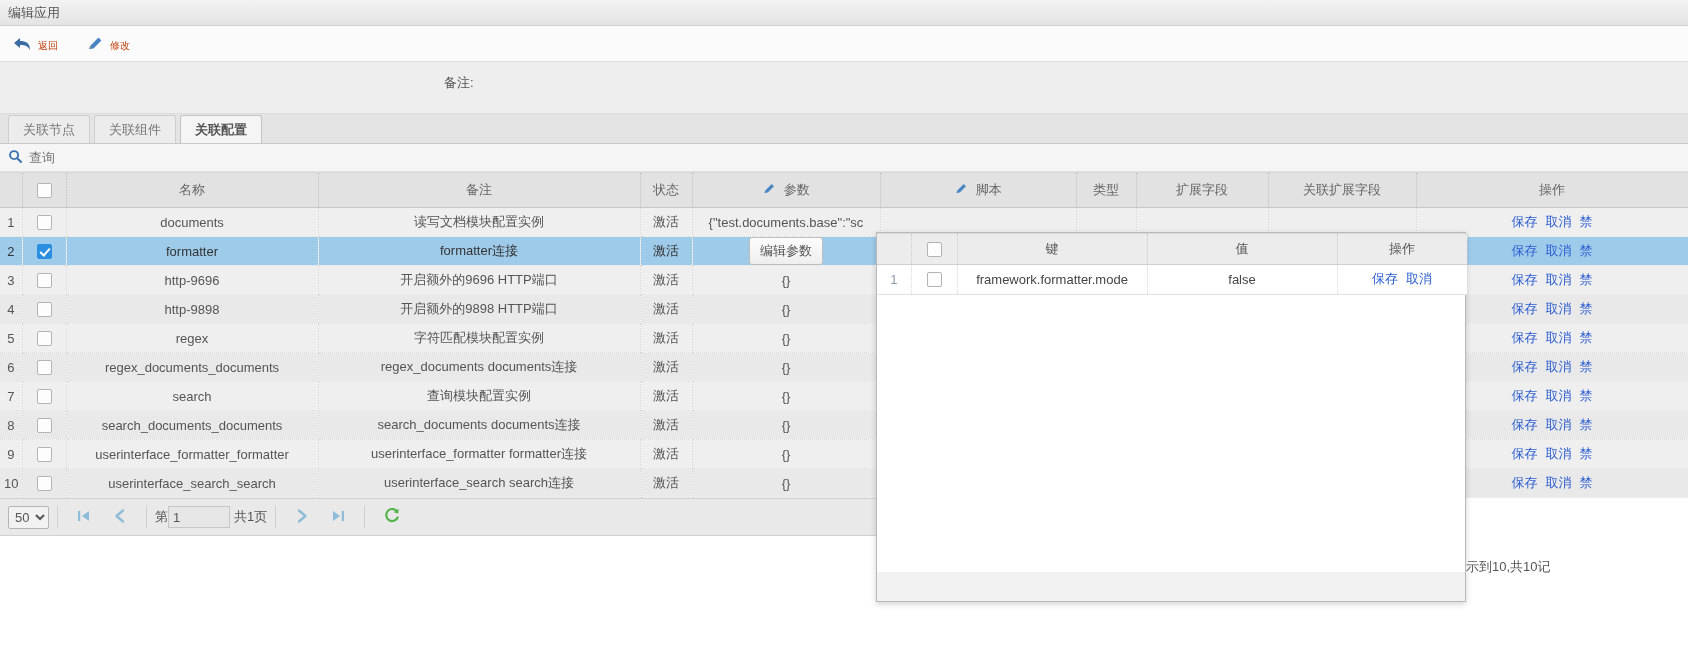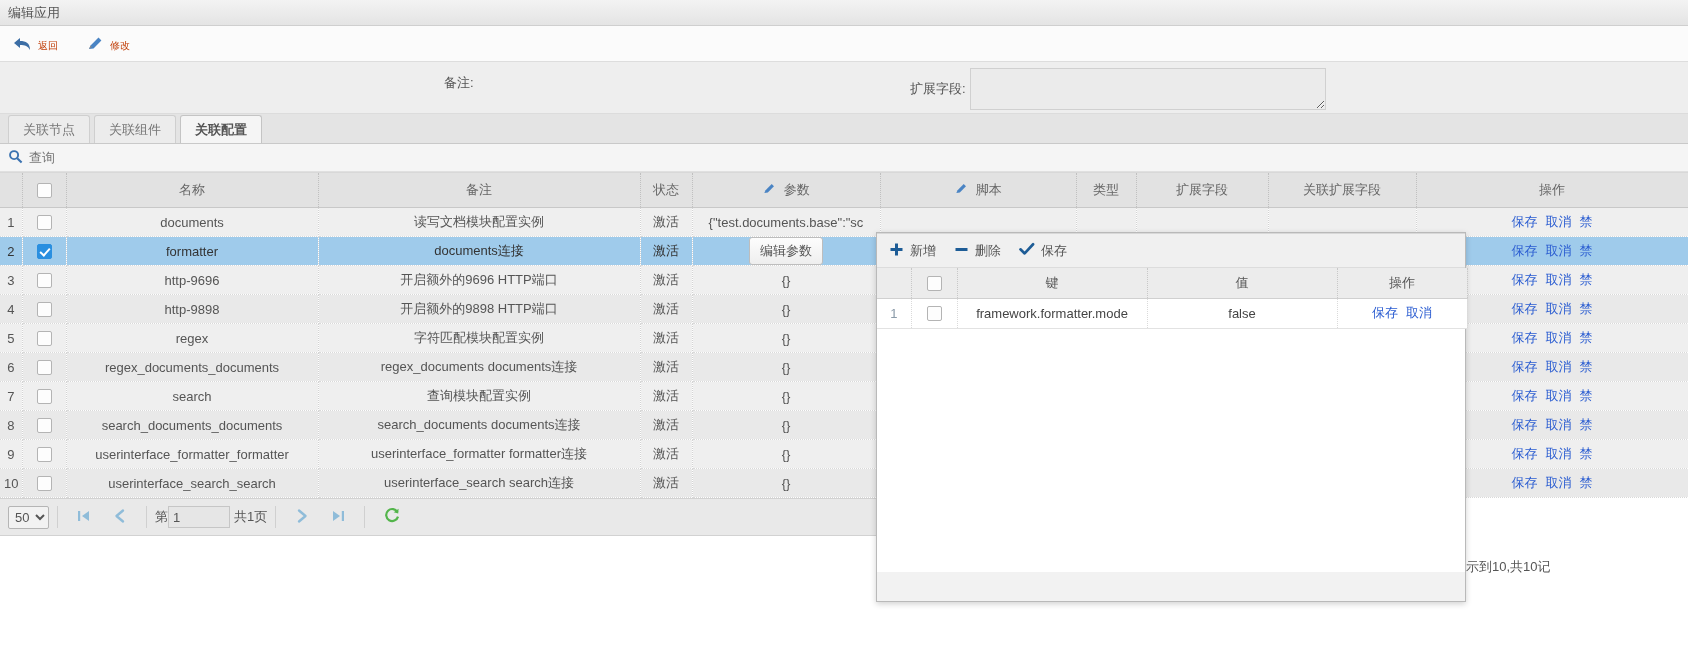--- a/index.html
+++ b/index.html
@@ -322,24 +322,20 @@
           <path d="M3 14 L4.6 10.5 L5.9 11.8 Z" fill="#888"></path>
         </svg>
       </span>
       <span>修改</span>
     </div>
   </div>
 
   <div class="formbar">
     <div class="field" style="left:444px; top:12px;">
       <span class="lbl">备注:</span>
-    </div>
-    <div class="field" style="left:910px; top:6px;">
-      <span class="lbl">扩展字段:</span>
-      <textarea style="width: 356px; height: 42px;"></textarea>
     </div>
   </div>
 
   <div class="tabstrip">
     <div class="tab">关联节点</div>
     <div class="tab">关联组件</div>
     <div class="tab active">关联配置</div>
   </div>
 
   <div class="querybar">
@@ -417,21 +413,21 @@
               <span class="act-link">取消</span>
               <span class="act-link">禁</span>
             </div>
           </td>
         </tr>
 
         <tr class="sel">
           <td class="rownum">2</td>
           <td><span class="cbx checked"></span></td>
           <td>formatter</td>
-          <td>documents连接</td>
+          <td>formatter连接</td>
           <td>激活</td>
           <td>
             <span class="btn-small">编辑参数</span>
           </td>
           <td></td>
           <td></td>
           <td></td>
           <td></td>
           <td>
             <div class="act-group">
@@ -654,47 +650,20 @@
           <path d="M15.6 1.8 L15.2 6.4 L10.7 5.3 Z" fill="#53b54b"></path>
         </svg>
       </span>
     </div>
   </div>
 
   <div class="right-status">示到10,共10记</div>
 
   <div class="modal">
     <div class="modal-body">
-      <div class="modal-toolbar">
-        <div class="mt-btn">
-          <span>
-            <svg width="15" height="15" viewBox="0 0 16 16">
-              <rect x="6.4" y="1.6" width="3.2" height="12.8" fill="#1d5c96"></rect>
-              <rect x="1.6" y="6.4" width="12.8" height="3.2" fill="#1d5c96"></rect>
-            </svg>
-          </span>
-          <span>新增</span>
-        </div>
-        <div class="mt-btn">
-          <span>
-            <svg width="15" height="15" viewBox="0 0 16 16">
-              <rect x="1.6" y="6.4" width="12.8" height="3.2" fill="#1d5c96"></rect>
-            </svg>
-          </span>
-          <span>删除</span>
-        </div>
-        <div class="mt-btn">
-          <span>
-            <svg width="16" height="15" viewBox="0 0 17 16">
-              <path d="M1.5 7.8 L6 12.2 L15 2.4" fill="none" stroke="#1d5c96" stroke-width="2.8" stroke-linecap="round" stroke-linejoin="round"></path>
-            </svg>
-          </span>
-          <span>保存</span>
-        </div>
-      </div>
       <table class="mgrid">
         <colgroup>
           <col style="width:34px">
           <col style="width:46px">
           <col style="width:190px">
           <col style="width:190px">
           <col style="width:130px">
         </colgroup>
         <thead>
           <tr>

